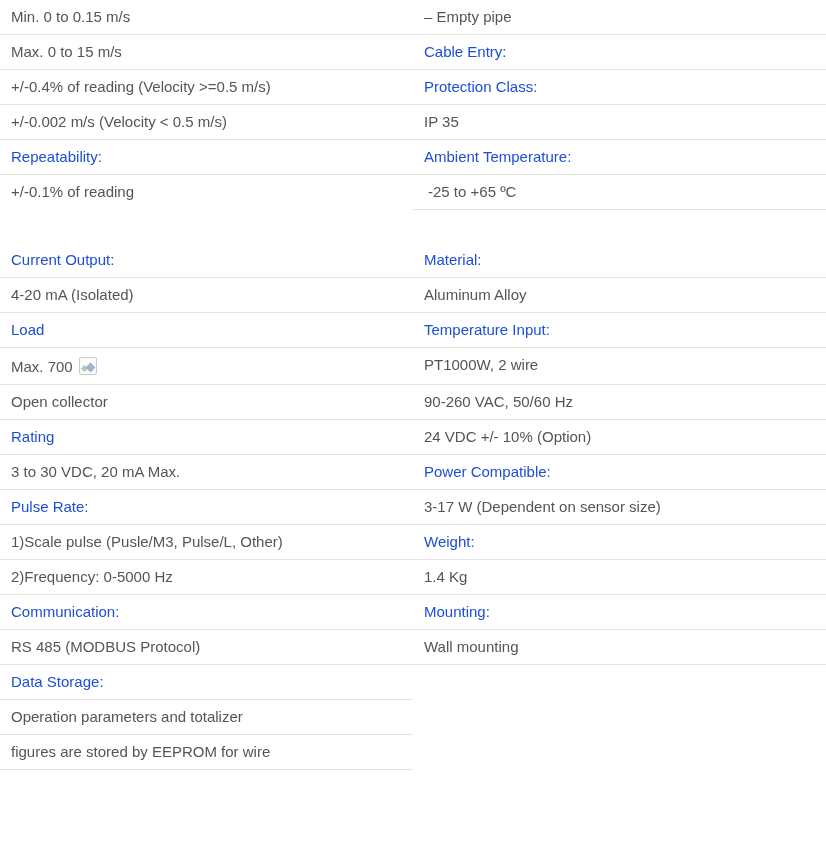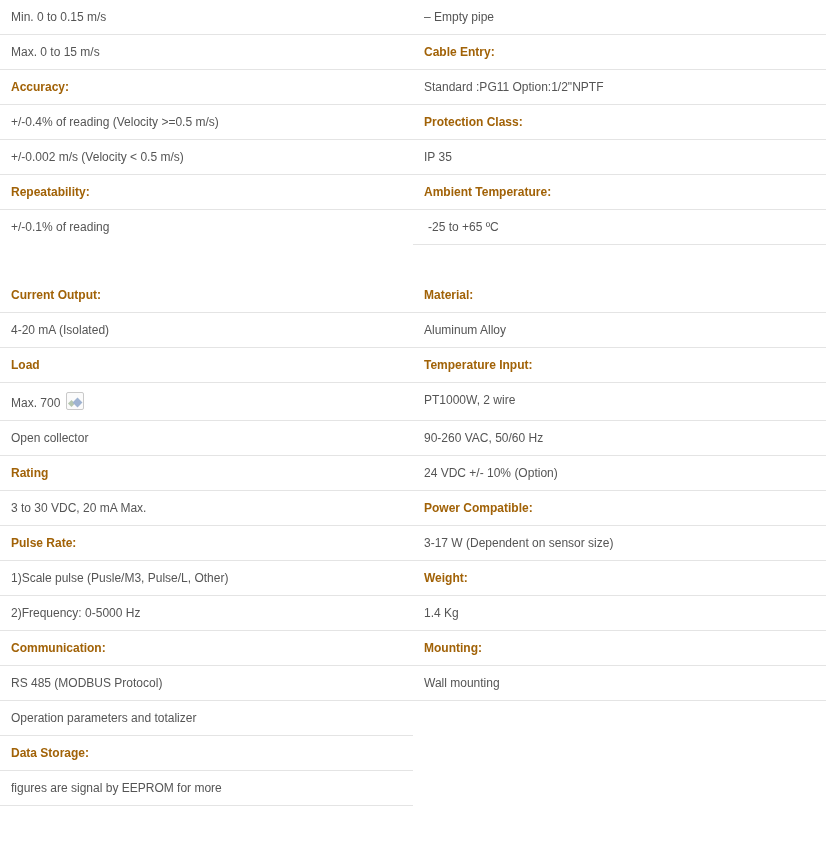--- a/index.html
+++ b/index.html
@@ -24,32 +24,32 @@
     border-collapse: collapse;
     table-layout: fixed;
   }
   table.spec-table td {
     width: 50%;
     vertical-align: top;
     padding: 9px 10px 9px 11px;
     border-bottom: 1px solid #e4e4e4;
     line-height: 16px;
     color: #555555;
-    font-size: 12px;
+    font-size: 15px;
     height: 15px;
   }
   table.spec-table td.noline {
     border-bottom: 1px solid transparent;
   }
   table.spec-table td.blank {
     border-bottom: none;
   }
   .lbl {
-    font-weight: bold;
-    color: #a16207;
+    font-weight: normal;
+    color: #1d4ed8;
   }
   .plain {
     font-weight: normal;
   }
   .gap-row td {
     border-bottom: none;
     height: 14px;
     padding: 0;
   }
   .broken-img {
@@ -97,24 +97,20 @@
 <div class="spec-wrapper">
   <table class="spec-table">
     <tbody>
       <tr>
         <td><span class="plain">Min.  0 to 0.15 m/s</span></td>
         <td><span class="plain">– Empty pipe</span></td>
       </tr>
       <tr>
         <td><span class="plain">Max. 0 to 15 m/s</span></td>
         <td><span class="lbl">Cable Entry:</span></td>
-      </tr>
-      <tr>
-        <td><span class="lbl">Accuracy:</span></td>
-        <td><span class="plain">Standard :PG11 Option:1/2"NPTF</span></td>
       </tr>
       <tr>
         <td><span class="plain">+/-0.4% of reading (Velocity &gt;=0.5 m/s)</span></td>
         <td><span class="lbl">Protection Class:</span></td>
       </tr>
       <tr>
         <td><span class="plain">+/-0.002 m/s (Velocity &lt; 0.5 m/s)</span></td>
         <td><span class="plain">IP 35</span></td>
       </tr>
       <tr>
@@ -176,27 +172,27 @@
       </tr>
       <tr>
         <td><span class="lbl">Communication:</span></td>
         <td><span class="lbl">Mounting:</span></td>
       </tr>
       <tr>
         <td><span class="plain">RS 485 (MODBUS Protocol)</span></td>
         <td><span class="plain">Wall mounting</span></td>
       </tr>
       <tr>
+        <td><span class="lbl">Data Storage:</span></td>
+        <td class="noline"><span class="plain"></span></td>
+      </tr>
+      <tr>
         <td><span class="plain">Operation parameters and totalizer</span></td>
         <td class="noline"><span class="plain"></span></td>
       </tr>
       <tr>
-        <td><span class="lbl">Data Storage:</span></td>
-        <td class="noline"><span class="plain"></span></td>
-      </tr>
-      <tr>
-        <td><span class="plain">figures are signal by EEPROM for more</span></td>
+        <td><span class="plain">figures are stored by EEPROM for wire</span></td>
         <td class="noline"><span class="plain"></span></td>
       </tr>
 
     </tbody>
   </table>
 </div>
 
 </body></html>

